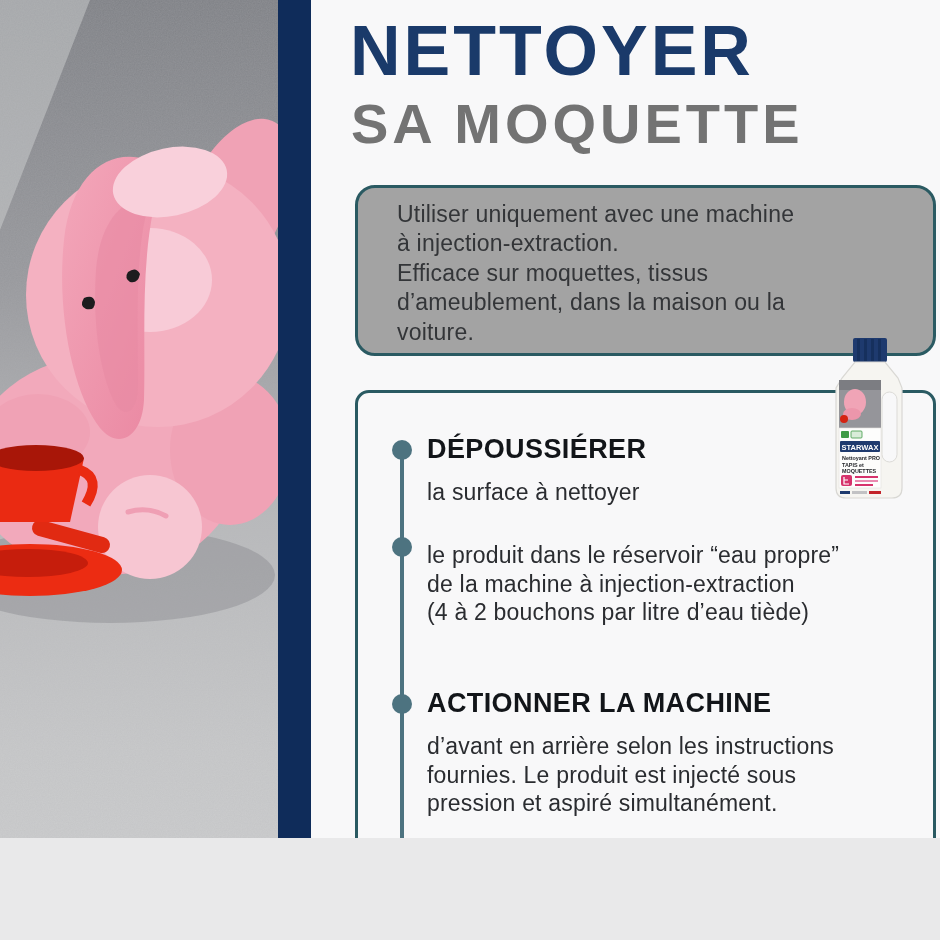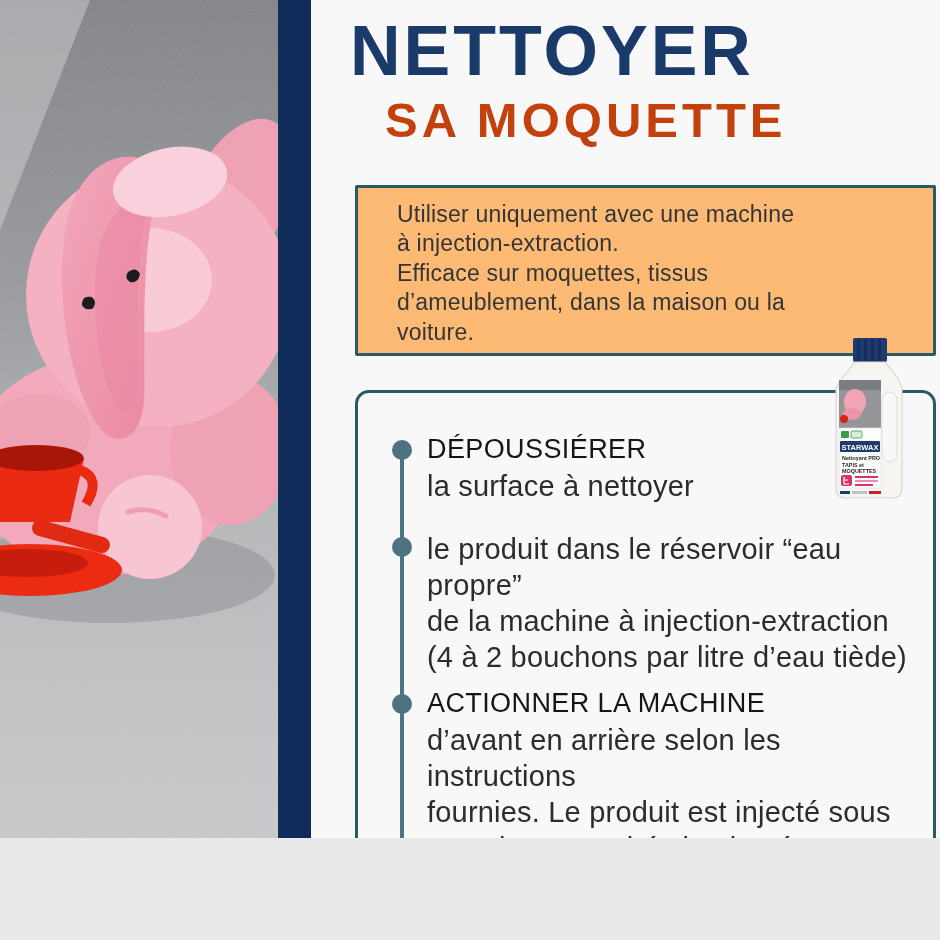--- a/index.html
+++ b/index.html
@@ -11,52 +11,52 @@
   .photo{position:absolute;left:0;top:0;width:278px;height:940px;}
   .navy-bar{position:absolute;left:278px;top:0;width:33px;height:940px;background:#0f2c5a;}
   
   .title1{
     position:absolute;left:350px;top:16px;
     font-size:70px;font-weight:800;letter-spacing:3px;
     color:#1a3a6a;line-height:1.0;white-space:nowrap;
   }
   .title2{
     position:absolute;left:351px;top:96px;
-    font-size:49px;font-weight:800;letter-spacing:4px;
-    color:#c2410c;line-height:1.0;white-space:nowrap;margin-left:34px;
+    font-size:56px;font-weight:800;letter-spacing:4px;
+    color:#737373;line-height:1.0;white-space:nowrap;
   }
   
   .intro-box{
     position:absolute;left:355px;top:185px;width:581px;height:171px;
-    box-sizing:border-box;border:3px solid #2a5a62;border-radius:2px;
-    background:#fdba74;
+    box-sizing:border-box;border:3px solid #2a5a62;border-radius:20px;
+    background:#a3a3a3;
   }
   .intro-text{
     margin:12px 14px 0 39px;
     font-size:23px;line-height:1.28;color:#333538;
     white-space:pre-line;letter-spacing:0.2px;
   }
   .steps-box{
     position:absolute;left:355px;top:390px;width:581px;height:541px;
     box-sizing:border-box;border:3px solid #2a5a62;border-radius:14px;
     background:#f8f8f9;
   }
   
   .timeline-line{position:absolute;left:400px;top:450px;width:4px;height:420px;background:#4d7380;}
   .timeline-dot{position:absolute;left:392px;width:20px;height:20px;border-radius:50%;background:#4d7380;}
   .dot-1{top:440px;} .dot-2{top:537px;} .dot-3{top:694px;} .dot-4{top:859px;}
   
   .step{position:absolute;left:427px;width:505px;}
   .step-1{top:432px;} .step-2{top:529px;} .step-3{top:686px;} .step-4{top:851px;}
   .step-title{
-    font-size:27px;font-weight:400;color:#121519;
+    font-size:27px;font-weight:700;color:#121519;
     letter-spacing:0.4px;line-height:34px;
   }
   .step-body{
-    margin-top:3px;font-size:29px;line-height:1.24;color:#2a2c30;
+    margin-top:12px;font-size:23px;line-height:1.24;color:#2a2c30;
     white-space:pre-line;letter-spacing:0.2px;
   }
   
   .bottle{position:absolute;left:828px;top:336px;width:84px;height:170px;z-index:6;}
   
   .bottom-strip{position:absolute;left:350px;top:933px;width:590px;height:7px;background:#1e3e50;}
 </style>
 </head>
 <body>
 

